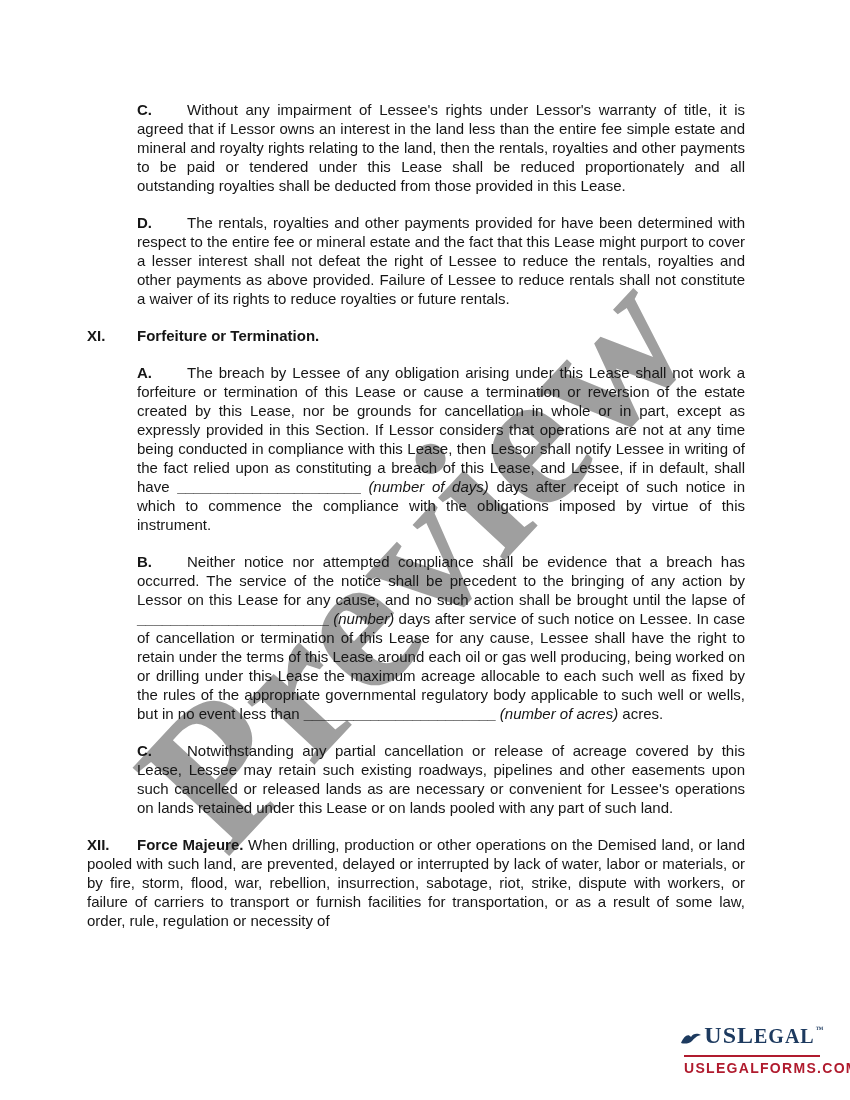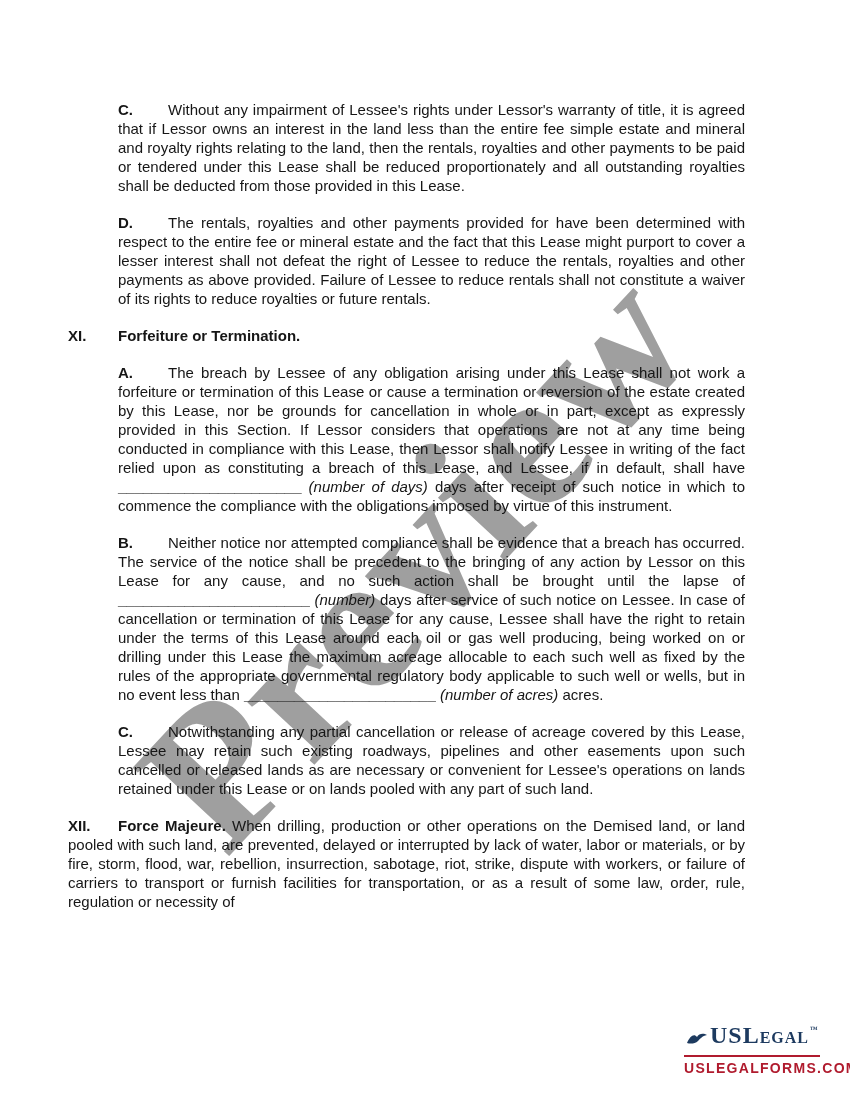--- a/index.html
+++ b/index.html
@@ -25,21 +25,21 @@
     color:#8a8a8a;
     opacity:0.82;
     white-space:nowrap;
     z-index:1;
     pointer-events:none;
     letter-spacing:2px;
   }
   .content {
     position:relative;
     z-index:2;
-    padding:100px 105px 0 68px;
+    padding:100px 105px 0 87px;
     font-size:15px;
     line-height:19px;
     color:#161616;
   }
   .para { margin-bottom:18px; text-align:justify; }
   .para.indent { margin-left:50px; }
   .para.heading { font-weight:bold; }
   .plabel { display:inline-block; width:50px; font-weight:bold; }
   .seg-b { font-weight:bold;margin-top:12px; }
   .seg-i { font-style:italic;margin-top:47px; }
@@ -56,21 +56,21 @@
     display:flex;
     align-items:baseline;
     justify-content:center;
     color:#1d3a5f;
     font-family:"Liberation Serif", serif;
     font-weight:bold;
     line-height:26px;
   }
   .eagle { align-self:center; margin-right:2px; flex:0 0 auto; }
   .logo-us, .logo-l { font-size:24px; letter-spacing:1px; }
-  .logo-egal { font-size:16px; letter-spacing:1px; }
+  .logo-egal { font-size:20px; letter-spacing:1px; }
   .logo-tm { font-size:8px; position:relative; top:-11px; margin-left:1px; }
   .logo-rule { height:2px; background:#b01b2e; margin:1px 0 3px 0; }
   .logo-site {
     color:#b01b2e;
     font-size:14px;
     font-weight:bold;
     letter-spacing:1.3px;
     font-family:"Liberation Sans", sans-serif;
   }
 </style>

